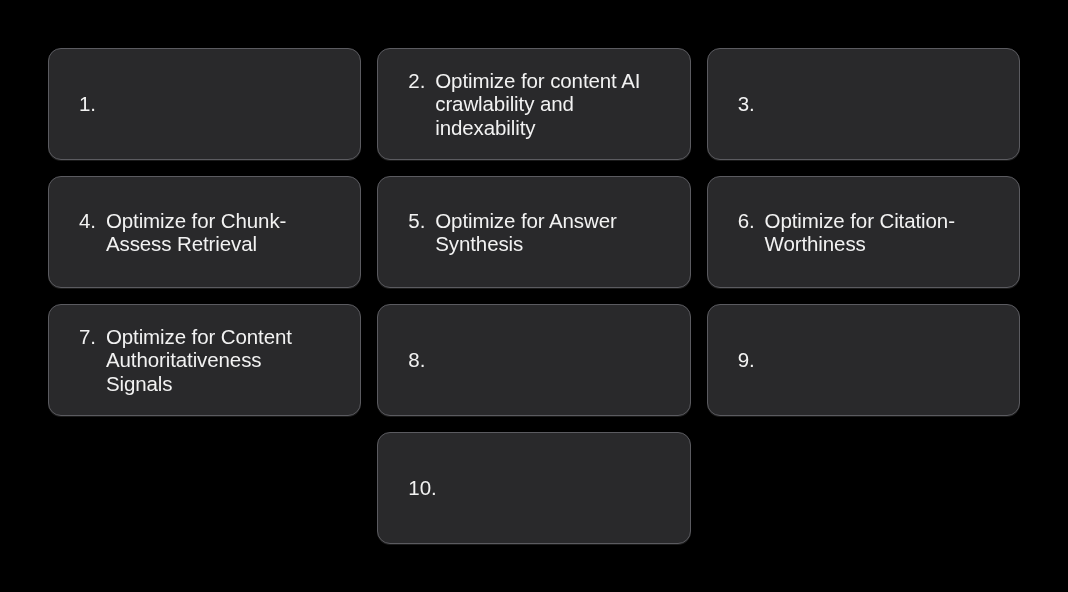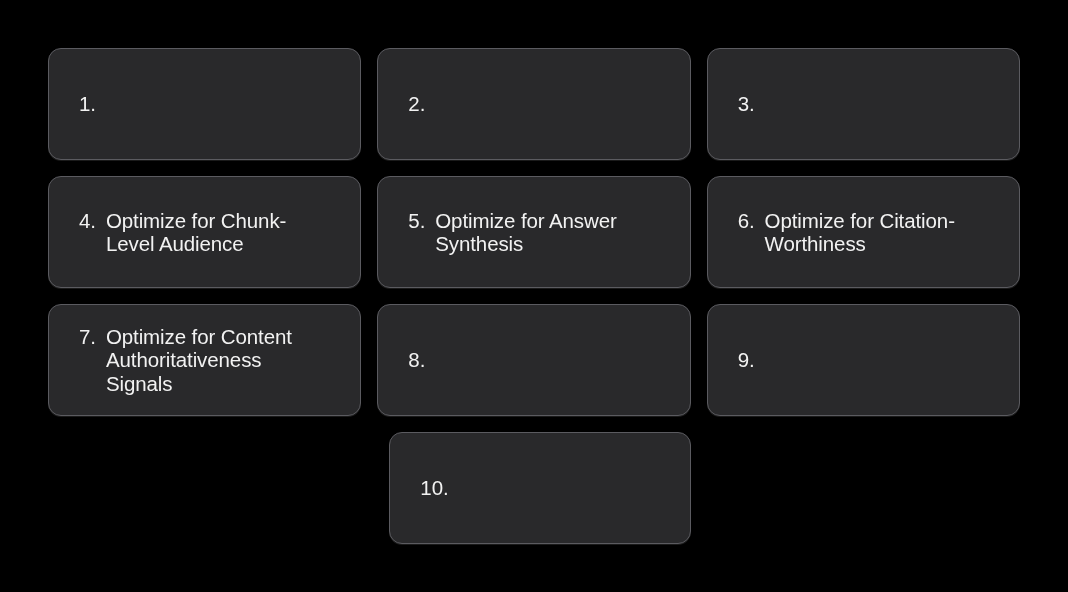--- a/index.html
+++ b/index.html
@@ -39,51 +39,54 @@
     font-weight: 500;
     letter-spacing: -0.1px;
   }
   .item-row {
     display: flex;
     align-items: flex-start;
     gap: 10px;
   }
   .num { flex: none; }
   .lbl { white-space: pre-line; }
-  .card-10 { grid-column: 2; grid-row: 4; margin-left: 12px; }
+  .card-10 { grid-column: 2; grid-row: 4; }
 </style>
 </head>
 <body>
 
 <div class="canvas">
   <div class="grid">
 
     <div class="card">
       <div class="item-row">
         <span class="num">1.</span>
       </div>
     </div>
 
     <div class="card">
       <div class="item-row">
         <span class="num">2.</span>
+        <span class="lbl">Optimize for content AI
+crawlability and
+indexability</span>
       </div>
     </div>
 
     <div class="card">
       <div class="item-row">
         <span class="num">3.</span>
       </div>
     </div>
 
     <div class="card">
       <div class="item-row">
         <span class="num">4.</span>
         <span class="lbl">Optimize for Chunk-
-Level Audience</span>
+Assess Retrieval</span>
       </div>
     </div>
 
     <div class="card">
       <div class="item-row">
         <span class="num">5.</span>
         <span class="lbl">Optimize for Answer
 Synthesis</span>
       </div>
     </div>

